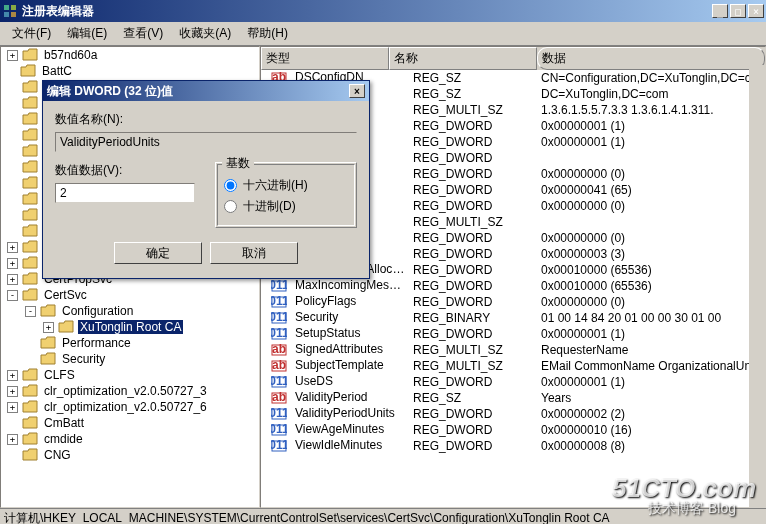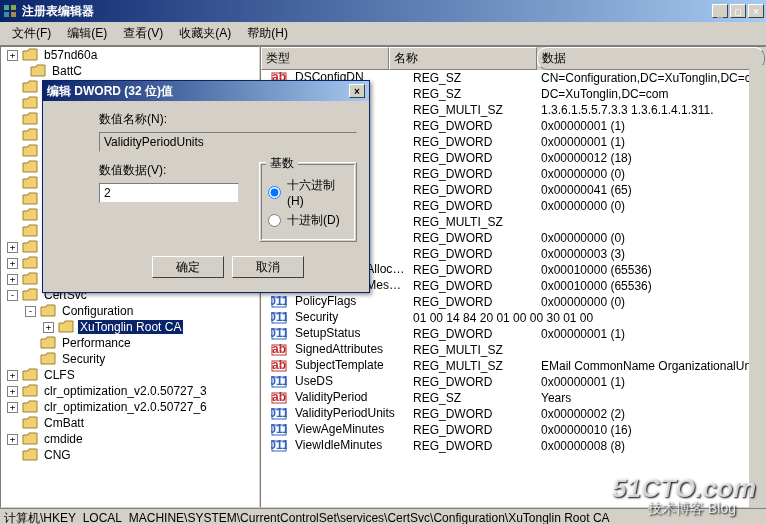--- a/index.html
+++ b/index.html
@@ -32,33 +32,33 @@
 .col-type { width: 128px; }
 .col-data { flex: 1; border-radius: 10px; }
 .list-row { display: flex; height: 16px; align-items: center; white-space: nowrap; }
 .list-cell { padding: 0 4px; overflow: hidden; text-overflow: ellipsis; }
 .val-icon { width: 28px; height: 16px; margin-right: 2px; display: inline-flex; align-items: center; justify-content: center; vertical-align: middle; }
 
 .dialog { position: absolute; left: 42px; top: 80px; width: 328px; background: #d4d0c8; border: 1px solid #0a246a; box-shadow: 2px 2px 4px rgba(0,0,0,0.4); z-index: 100; }
 .dialog-title { background: linear-gradient(to right, #0a246a, #a6caf0); height: 20px; display: flex; align-items: center; color: white; padding: 0 4px; font-family: "Courier New", monospace; font-weight: bold; }
 .dialog-title-text { flex: 1; }
 .dialog-close { width: 16px; height: 14px; background: #d4d0c8; border: 1px solid; border-color: #fff #404040 #404040 #fff; color: black; display: flex; align-items: center; justify-content: center; font-size: 10px; cursor: pointer; }
-.dialog-body { padding: 10px 12px; margin-left: 44px; }
+.dialog-body { padding: 10px 12px; }
 .dialog-label { margin-bottom: 4px; }
 .dialog-input { width: 100%; border: 1px inset #d4d0c8; padding: 2px 4px; background: white; font-family: inherit; font-size: 12px; height: 20px; }
 .dialog-input[readonly] { background: #d4d0c8; }
 .dialog-row { display: flex; gap: 20px; margin-top: 10px; }
 .dialog-left { flex: 0 0 140px; }
 .fieldset { border: 1px solid #808080; border-left-color: #fff; border-top-color: #fff; position: relative; padding: 10px 8px 8px; flex: 1; }
 .fieldset::before { content: ""; position: absolute; inset: 1px; border: 1px solid; border-color: #808080 #fff #fff #808080; pointer-events: none; }
 .fieldset-legend { position: absolute; top: -8px; left: 6px; background: #d4d0c8; padding: 0 4px; z-index: 1; }
 .radio-row { display: flex; align-items: center; margin: 4px 0; }
 .radio-row input { margin-right: 6px; }
 .dialog-buttons { display: flex; justify-content: center; gap: 8px; margin-top: 14px; margin-bottom: 4px; }
-.btn { width: 72px; height: 22px; background: #d4d0c8; border: 1px solid; border-color: #fff #404040 #404040 #fff; cursor: pointer; font-family: Liberation Sans, sans-serif; font-size: 12px; }
+.btn { width: 88px; height: 22px; background: #d4d0c8; border: 1px solid; border-color: #fff #404040 #404040 #fff; cursor: pointer; font-family: Liberation Sans, sans-serif; font-size: 12px; }
 
 .statusbar { height: 20px; background: #d4d0c8; border-top: 1px solid #808080; display: flex; align-items: center; padding: 0 4px; }
 
 .watermark { position: absolute; right: 10px; bottom: 20px; color: rgba(255,255,255,0.8); font-size: 26px; font-weight: bold; font-style: italic; pointer-events: none; text-shadow: 1px 1px 2px #000; z-index: 50; font-family: Arial; }
 .watermark-sub { position: absolute; right: 30px; bottom: 6px; color: rgba(255,255,255,0.8); font-size: 14px; pointer-events: none; text-shadow: 1px 1px 2px #000; z-index: 50; }
 
 .scrollbar-v { position: absolute; right: 0; top: 18px; bottom: 0; width: 16px; background: #d4d0c8; z-index: 2;}
 </style>
 </head>
 <body>
@@ -90,21 +90,21 @@
 
 <div class="content">
   <div class="tree-pane" id="tree">
       <div class="tree-item" style="padding-left: 6px;">
         <span class="tree-expander">+</span>
         <span class="folder-icon"><svg viewBox="0 0 16 14">
             <path d="M1 3 L6 3 L7 1 L15 1 L15 12 L1 12 Z" fill="#f0d070" stroke="#a08030"></path>
           </svg></span>
         <span class="tree-label">b57nd60a</span>
       </div>
-      <div class="tree-item" style="padding-left: 14px;">
+      <div class="tree-item" style="padding-left: 4px;">
         <span class="tree-spacer"></span>
         <span class="folder-icon"><svg viewBox="0 0 16 14">
             <path d="M1 3 L6 3 L7 1 L15 1 L15 12 L1 12 Z" fill="#f0d070" stroke="#a08030"></path>
           </svg></span>
         <span class="tree-label">BattC</span>
       </div>
       <div class="tree-item" style="padding-left: 6px;">
         <span class="tree-spacer"></span>
         <span class="folder-icon"><svg viewBox="0 0 16 14">
             <path d="M1 3 L6 3 L7 1 L15 1 L15 12 L1 12 Z" fill="#f0d070" stroke="#a08030"></path>
@@ -331,21 +331,20 @@
           <div class="list-cell col-data">0x00000001 (1)</div>
         </div>
         <div class="list-row">
           <div class="list-cell col-name"><span class="val-icon">
               <svg width="16" height="16">
                 <rect x="1" y="3" width="14" height="10" fill="#fff" stroke="#3060c0"></rect>
                 <text x="8" y="11" text-anchor="middle" font-size="7" fill="#3060c0" font-weight="bold">011</text>
               </svg>
             </span><span></span></div>
           <div class="list-cell col-type">REG_DWORD</div>
-          <div class="list-cell col-data">0x00000012 (18)</div>
         </div>
         <div class="list-row">
           <div class="list-cell col-name"><span class="val-icon">
               <svg width="16" height="16">
                 <rect x="1" y="3" width="14" height="10" fill="#fff" stroke="#3060c0"></rect>
                 <text x="8" y="11" text-anchor="middle" font-size="7" fill="#3060c0" font-weight="bold">011</text>
               </svg>
             </span><span></span></div>
           <div class="list-cell col-type">REG_DWORD</div>
           <div class="list-cell col-data">0x00000000 (0)</div>
@@ -430,40 +429,42 @@
           <div class="list-cell col-type">REG_DWORD</div>
           <div class="list-cell col-data">0x00000000 (0)</div>
         </div>
         <div class="list-row">
           <div class="list-cell col-name"><span class="val-icon">
               <svg width="16" height="16">
                 <rect x="1" y="3" width="14" height="10" fill="#fff" stroke="#3060c0"></rect>
                 <text x="8" y="11" text-anchor="middle" font-size="7" fill="#3060c0" font-weight="bold">011</text>
               </svg>
             </span><span>Security</span></div>
+          <div class="list-cell col-type">REG_BINARY</div>
           <div class="list-cell col-data">01 00 14 84 20 01 00 00 30 01 00</div>
         </div>
         <div class="list-row">
           <div class="list-cell col-name"><span class="val-icon">
               <svg width="16" height="16">
                 <rect x="1" y="3" width="14" height="10" fill="#fff" stroke="#3060c0"></rect>
                 <text x="8" y="11" text-anchor="middle" font-size="7" fill="#3060c0" font-weight="bold">011</text>
               </svg>
             </span><span>SetupStatus</span></div>
           <div class="list-cell col-type">REG_DWORD</div>
           <div class="list-cell col-data">0x00000001 (1)</div>
         </div>
         <div class="list-row">
           <div class="list-cell col-name"><span class="val-icon">
               <svg width="16" height="16">
                 <rect x="1" y="3" width="14" height="10" fill="#fff" stroke="#c03030"></rect>
                 <text x="8" y="11" text-anchor="middle" font-size="8" fill="#c03030" font-weight="bold">ab</text>
               </svg>
             </span><span>SignedAttributes</span></div>
           <div class="list-cell col-type">REG_MULTI_SZ</div>
+          <div class="list-cell col-data">RequesterName</div>
         </div>
         <div class="list-row">
           <div class="list-cell col-name"><span class="val-icon">
               <svg width="16" height="16">
                 <rect x="1" y="3" width="14" height="10" fill="#fff" stroke="#c03030"></rect>
                 <text x="8" y="11" text-anchor="middle" font-size="8" fill="#c03030" font-weight="bold">ab</text>
               </svg>
             </span><span>SubjectTemplate</span></div>
           <div class="list-cell col-type">REG_MULTI_SZ</div>
           <div class="list-cell col-data">EMail CommonName OrganizationalUni</div>

